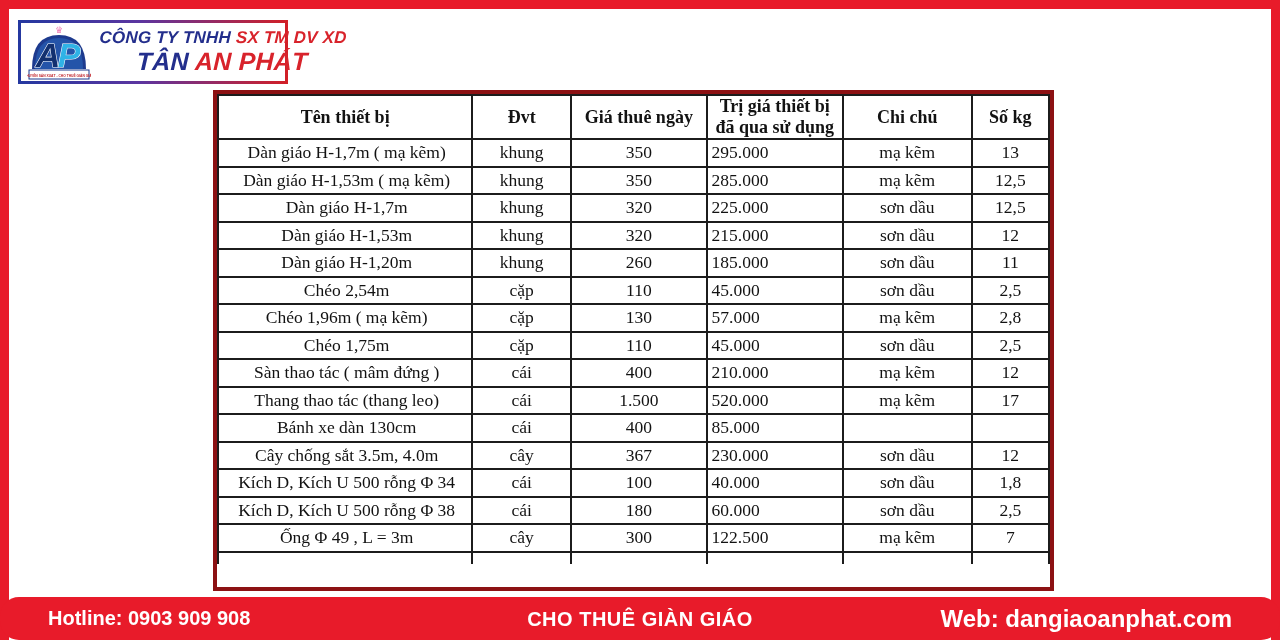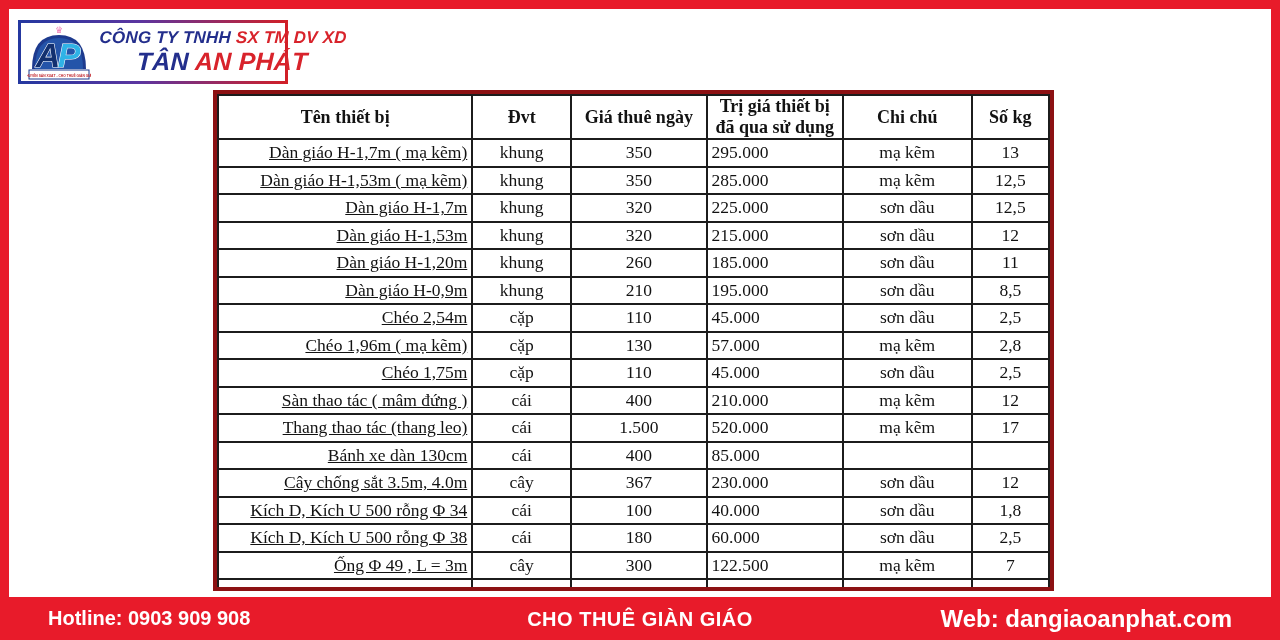--- a/index.html
+++ b/index.html
@@ -48,30 +48,30 @@
   thead tr{height:38px;margin-top:40px;}
   th{
     font-size:18px;font-weight:bold;text-align:center;
     white-space:pre-line;line-height:1.18;padding:0 2px;
   }
   tbody tr{height:27.5px;}
   td{
     font-size:17.5px;text-align:center;padding:0 4px;white-space:nowrap;
     line-height:1;
   }
-  td:first-child{text-align:right;padding-left:7px;text-decoration:underline;}
+  td:first-child{text-align:center;padding-left:7px;}
   td:nth-child(4){text-align:left;padding-right:9px;}
   tr.partial{height:12px;}
   tr.partial td{border-bottom:none;}
 
   
   .footer{
     position:absolute;left:0;bottom:0;width:1280px;height:43px;background:#e81b2a;
     color:#ffffff;display:flex;align-items:center;justify-content:space-between;
-    padding:0 48px;box-sizing:border-box;font-weight:bold;
+    padding:0 48px;box-sizing:border-box;font-weight:bold;border-radius:19px;
   }
   .footer-hotline{font-size:20px;white-space:nowrap;}
   .footer-title{
     position:absolute;left:50%;top:50%;transform:translate(-50%,-50%);
     font-size:20px;letter-spacing:0.5px;white-space:nowrap;
   }
   .footer-web{font-size:24px;white-space:nowrap;}
 </style>
 </head>
 <body>
@@ -160,28 +160,20 @@
         </tr>
         <tr>
           <td>Dàn giáo H-1,20m</td>
           <td>khung</td>
           <td>260</td>
           <td>185.000</td>
           <td>sơn dầu</td>
           <td>11</td>
         </tr>
         <tr>
-          <td>Dàn giáo H-0,9m</td>
-          <td>khung</td>
-          <td>210</td>
-          <td>195.000</td>
-          <td>sơn dầu</td>
-          <td>8,5</td>
-        </tr>
-        <tr>
           <td>Chéo 2,54m</td>
           <td>cặp</td>
           <td>110</td>
           <td>45.000</td>
           <td>sơn dầu</td>
           <td>2,5</td>
         </tr>
         <tr>
           <td>Chéo 1,96m ( mạ kẽm)</td>
           <td>cặp</td>

